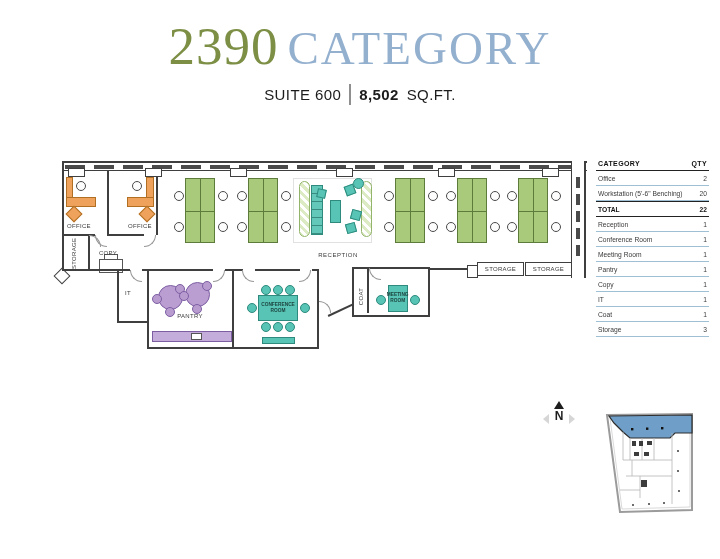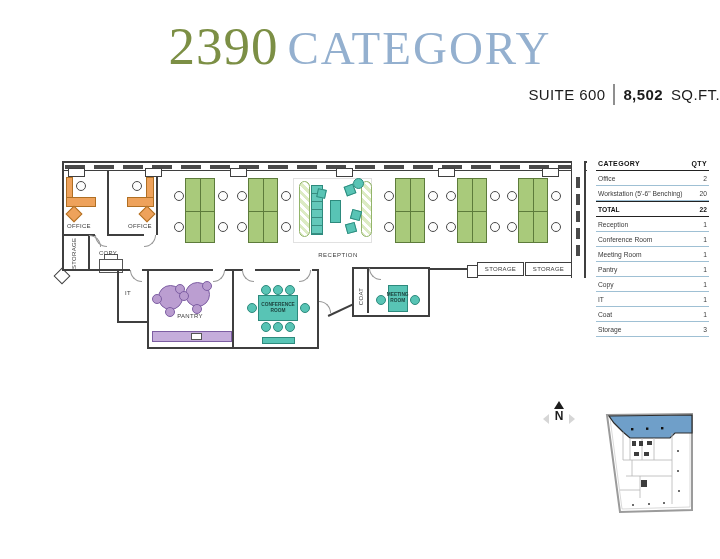--- a/index.html
+++ b/index.html
@@ -5,21 +5,21 @@
   html,body{margin:0;padding:0}
   body{width:720px;height:559px;position:relative;background:#fff;overflow:hidden;
        font-family:"Liberation Sans",sans-serif;}
 
   
   #title{position:absolute;top:20px;left:0;width:720px;text-align:center;
          font-family:"Liberation Serif",serif;line-height:1;}
   #title .num{font-size:53px;color:#7c8f45;letter-spacing:1px}
   #title .name{font-size:47px;color:#94b0cf;letter-spacing:2px;margin-left:9px}
   #subtitle{position:absolute;top:84px;left:0;width:720px;display:flex;
-            justify-content:flex-end;align-items:center;gap:8px;color:#1c1c1c}
+            justify-content:center;align-items:center;gap:8px;color:#1c1c1c}
   #subtitle .st{font-size:15px;letter-spacing:.4px}
   #subtitle .dv{width:2px;height:21px;background:#8f8f8f}
   #subtitle .bold{font-weight:bold}
 
   
   #qtable{position:absolute;left:596px;top:158px;width:113px}
   .thead{display:flex;justify-content:space-between;font-weight:bold;font-size:7px;
          letter-spacing:.4px;color:#111;padding:2px 2px 3px 2px;border-bottom:1.5px solid #222}
   .trow{display:flex;justify-content:space-between;align-items:center;height:14px;
         font-size:6.7px;color:#3a3a3a;border-bottom:1px solid #9fc0d4;padding:0 2px}

